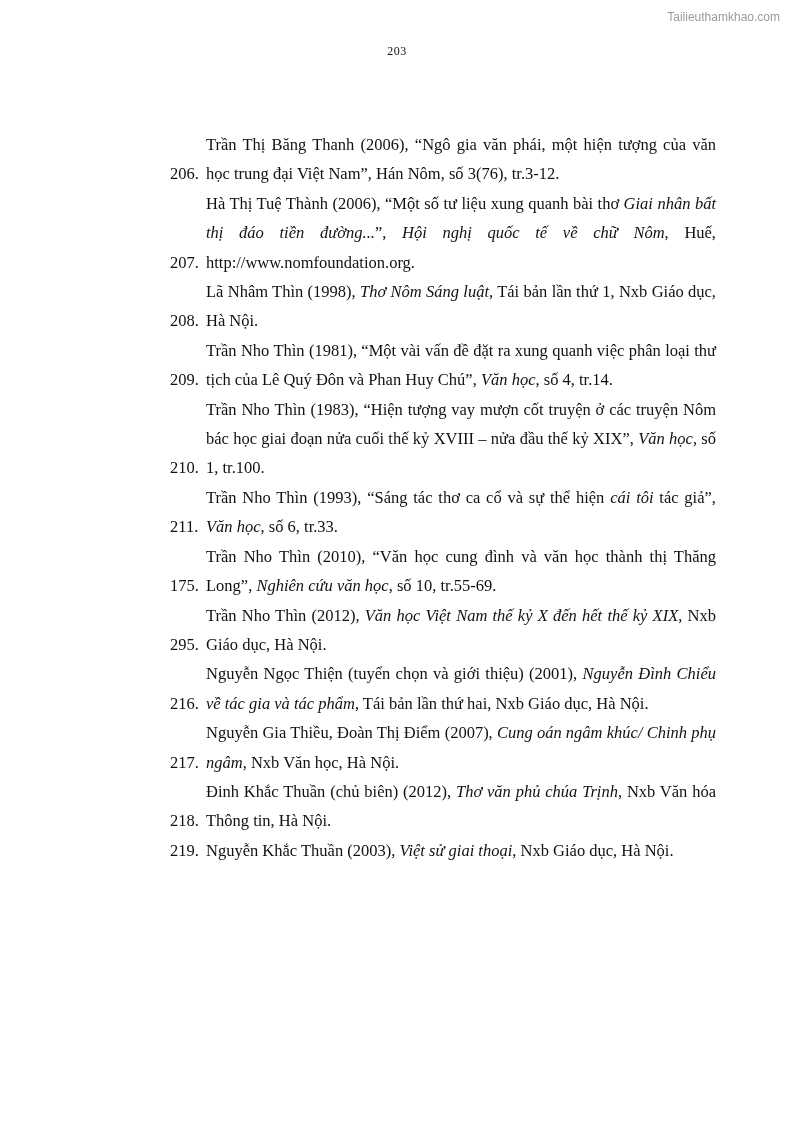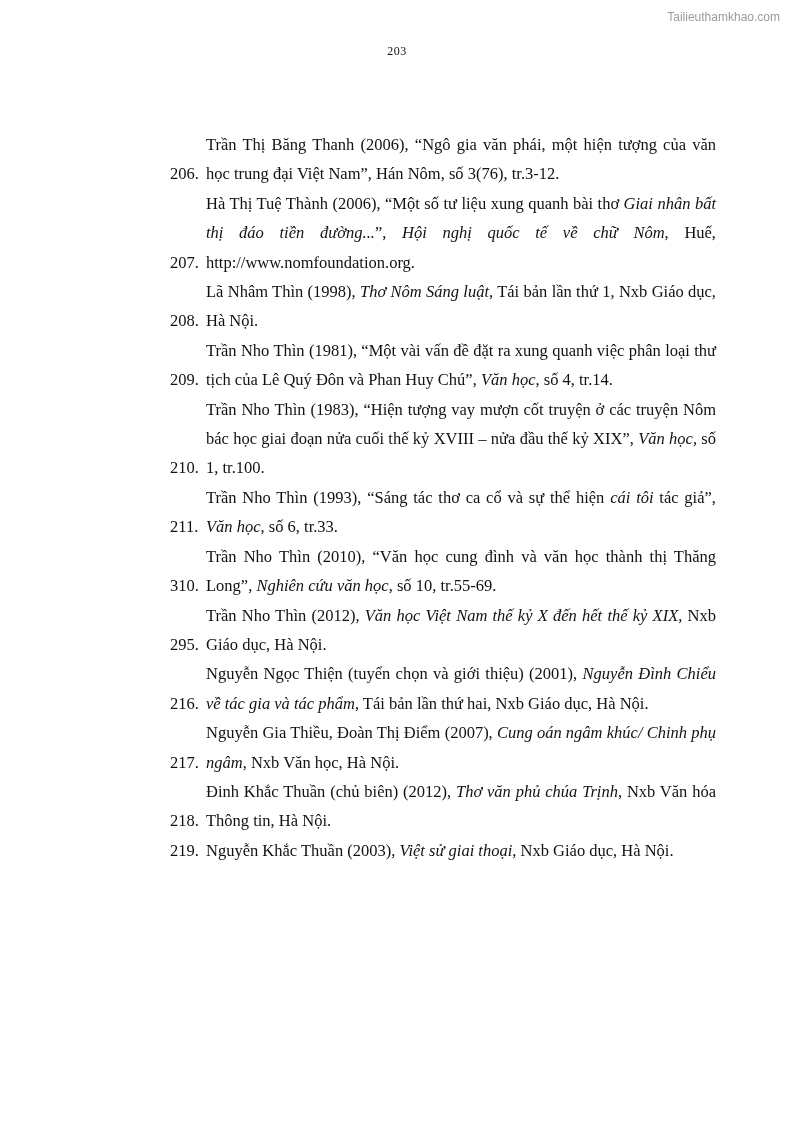--- a/index.html
+++ b/index.html
@@ -82,21 +82,21 @@
       </div>
       <div class="entry">
         <span class="ref-num">210.</span>
         <span class="ref-text"><span>Trần Nho Thìn (1983), “Hiện tượng vay mượn cốt truyện ở các truyện Nôm bác học giai đoạn nửa cuối thế kỷ XVIII – nửa đầu thế kỷ XIX”, </span><span class="it">Văn học</span><span>, số 1, tr.100.</span></span>
       </div>
       <div class="entry">
         <span class="ref-num">211.</span>
         <span class="ref-text"><span>Trần Nho Thìn (1993), “Sáng tác thơ ca cổ và sự thể hiện </span><span class="it">cái tôi</span><span> tác giả”, </span><span class="it">Văn học</span><span>, số 6, tr.33.</span></span>
       </div>
       <div class="entry">
-        <span class="ref-num">310.</span>
+        <span class="ref-num">175.</span>
         <span class="ref-text"><span>Trần Nho Thìn (2010), “Văn học cung đình và văn học thành thị Thăng Long”, </span><span class="it">Nghiên cứu văn học</span><span>, số 10, tr.55-69.</span></span>
       </div>
       <div class="entry">
         <span class="ref-num">295.</span>
         <span class="ref-text"><span>Trần Nho Thìn (2012), </span><span class="it">Văn học Việt Nam thế kỷ X đến hết thế kỷ XIX</span><span>, Nxb Giáo dục, Hà Nội.</span></span>
       </div>
       <div class="entry">
         <span class="ref-num">216.</span>
         <span class="ref-text"><span>Nguyễn Ngọc Thiện (tuyển chọn và giới thiệu) (2001), </span><span class="it">Nguyễn Đình Chiểu về tác gia và tác phẩm</span><span>, Tái bản lần thứ hai, Nxb Giáo dục, Hà Nội.</span></span>
       </div>

